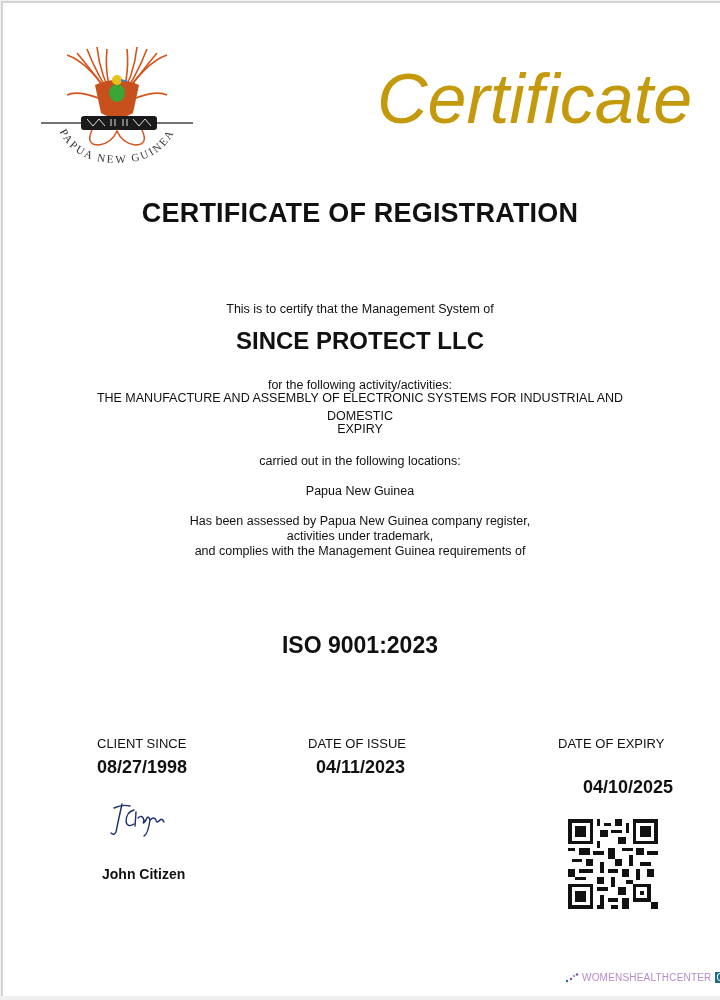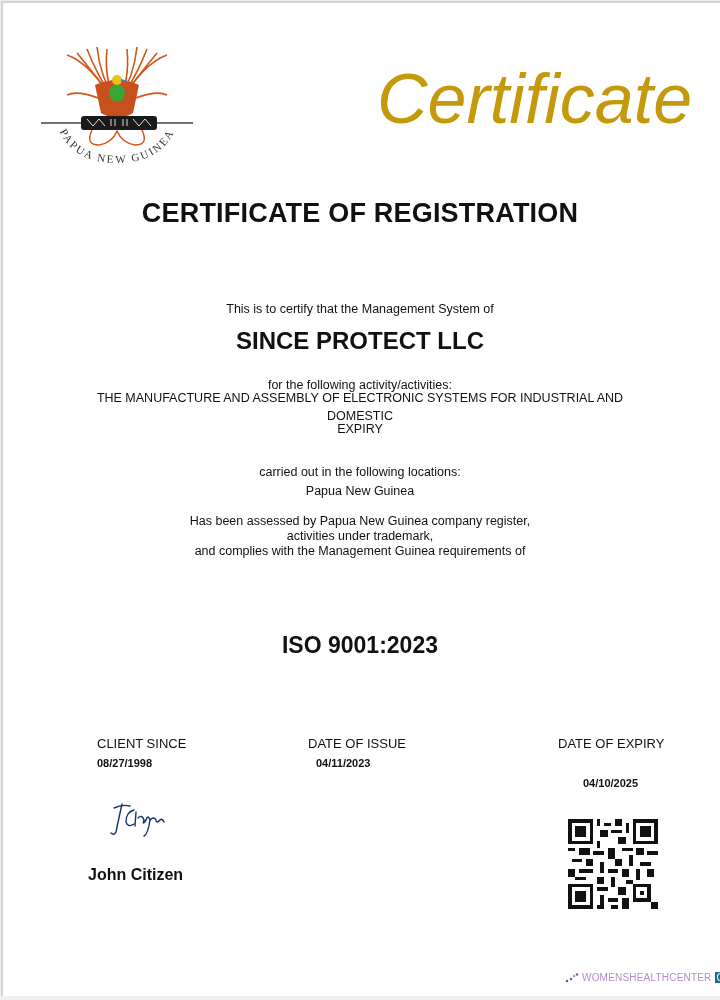--- a/index.html
+++ b/index.html
@@ -7,23 +7,23 @@
   .page { position:absolute; left:1px; top:1px; width:719px; height:995px; background:#fff; border-left:2px solid #d4d4d4; border-top:2px solid #d4d4d4; box-sizing:border-box; }
   .abs { position:absolute; }
   .center { position:absolute; left:0; width:720px; text-align:center; }
   .emblem { left:34px; top:32px; width:160px; height:135px; }
   .cert-word { left:374px; top:56px; font-size:70px; font-style:italic; color:#c49a0c; letter-spacing:0px; line-height:80px; }
   .title { top:198px; font-size:27px; font-weight:bold; letter-spacing:0.2px; }
   .small { font-size:12.5px; line-height:16px; }
   .company { top:327px; font-size:24px; font-weight:bold; }
   .iso { top:632px; font-size:23px; font-weight:bold; }
   .lbl { font-size:13px; top:726px;margin-top:10px; }
-  .val { font-size:11px; font-weight:bold; top:757px; }
+  .val { font-size:18px; font-weight:bold; top:757px; }
   .sig { left:108px; top:800px; width:60px; height:40px; }
-  .name { left:88px; top:866px; font-size:16px; font-weight:bold; }
+  .name { left:102px; top:866px; font-size:14px; font-weight:bold; }
   .qr { left:568px; top:819px; width:90px; height:90px; }
   .wm { left:565px; top:972px; font-size:10px; color:#b58bc9; letter-spacing:0.2px; display:flex; align-items:center; gap:3px; }
   .wm .org { background:#1f6e8c; color:#fff; padding:0 2px; font-size:10px; }
 </style>
 </head>
 <body>
 
 <div class="page">
 
   <svg class="abs emblem" viewBox="0 0 160 135">
@@ -65,21 +65,21 @@
 <div class="center title">CERTIFICATE OF REGISTRATION</div>
 
 <div class="center small" style="top:301px;">This is to certify that the Management System of</div>
 <div class="center company">SINCE PROTECT LLC</div>
 
 <div class="center small" style="top:377px;">for the following activity/activities:</div>
 <div class="center small" style="top:390px;">THE MANUFACTURE AND ASSEMBLY OF ELECTRONIC SYSTEMS FOR INDUSTRIAL AND</div>
 <div class="center small" style="top:408px;">DOMESTIC</div>
 <div class="center small" style="top:421px;">EXPIRY</div>
 
-<div class="center small" style="top:453px;margin-top:11px;">carried out in the following locations:</div>
+<div class="center small" style="top:453px;">carried out in the following locations:</div>
 <div class="center small" style="top:483px;">Papua New Guinea</div>
 
 <div class="center small" style="top:513px;text-align:center;">Has been assessed by Papua New Guinea company register,</div>
 <div class="center small" style="top:528px;">activities under trademark,</div>
 <div class="center small" style="top:543px;">and complies with the Management Guinea requirements of</div>
 
 <div class="center iso">ISO 9001:2023</div>
 
 <div class="abs lbl" style="left:97px;">CLIENT SINCE</div>
 <div class="abs lbl" style="left:308px;">DATE OF ISSUE</div>

